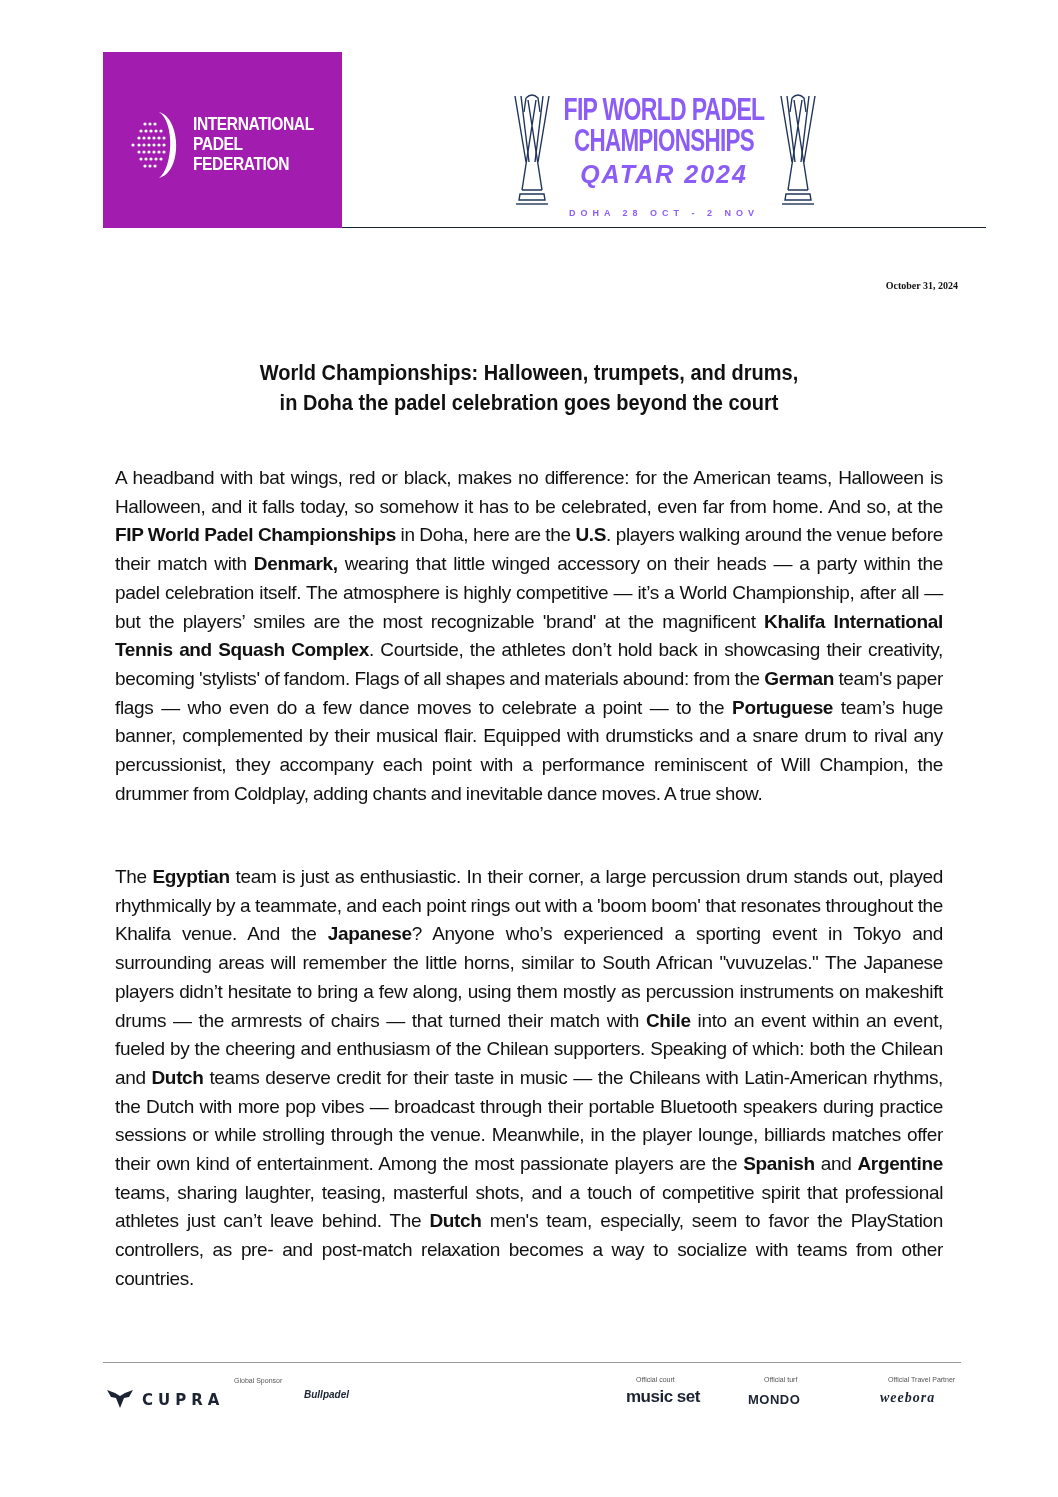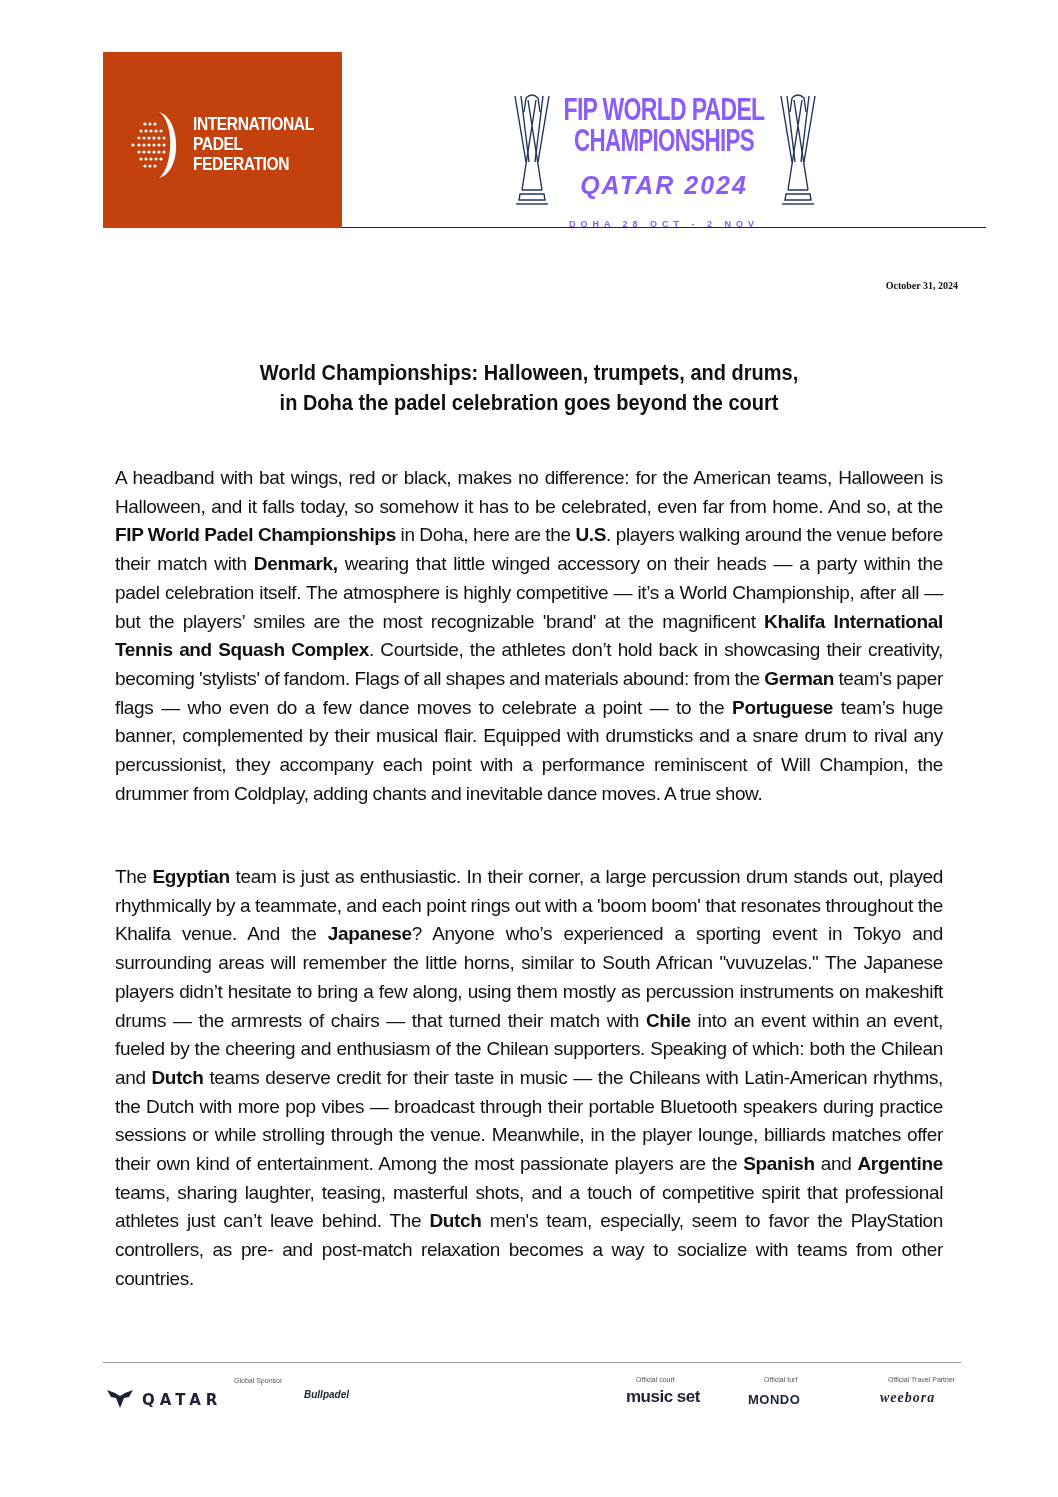--- a/index.html
+++ b/index.html
@@ -1,32 +1,32 @@
 <!DOCTYPE html>
 <html><head>
   <meta charset="utf-8">
   <style>
     html, body { margin: 0; padding: 0; background: #ffffff; }
     body { width: 1058px; height: 1497px; position: relative; overflow: hidden; font-family: "Liberation Sans", sans-serif; color: #111; }
 
-    .fip-box { position: absolute; left: 103px; top: 52px; width: 239px; height: 176px; background: #c2410c; }
+    .fip-box { position: absolute; left: 103px; top: 52px; width: 239px; height: 176px; background: #a21caf; }
     .fip-emblem { position: absolute; left: 26px; top: 58px; width: 56px; height: 70px; }
     .fip-text { position: absolute; left: 90px; top: 62px; color: #fff; font-family: "Liberation Sans", sans-serif; font-weight: 700; font-size: 19px; line-height: 20px; letter-spacing: -0.5px; transform: scaleX(0.82); transform-origin: left top; }
     .fip-text div { white-space: nowrap; }
 
     .header-rule { position: absolute; left: 342px; top: 227px; width: 644px; height: 1px; background: #1c2333; }
 
     .wpc { position: absolute; left: 510px; top: 92px; width: 300px; height: 120px; }
     .trophy { position: absolute; top: 0; width: 40px; height: 115px; }
     .trophy.left { left: 2px; }
     .trophy.right { left: 268px; }
     .wpc-title { position: absolute; left: 46px; top: 2px; width: 216px; text-align: center; color: #8b5cf6; font-weight: 700; font-family: "Liberation Sans", sans-serif; }
     .wpc-l1 { font-size: 32px; line-height: 31px; letter-spacing: -1px; transform: scaleX(0.72); transform-origin: center top; white-space: nowrap; margin-left: -40px; margin-right: -40px; }
     .wpc-l2 { font-size: 32px; line-height: 31px; letter-spacing: -1px; transform: scaleX(0.70); transform-origin: center top; white-space: nowrap; margin-left: -40px; margin-right: -40px; }
-    .wpc-l3 { font-size: 25px; line-height: 28px; font-style: italic; letter-spacing: 2px; white-space: nowrap; margin-top: 15px; }
+    .wpc-l3 { font-size: 25px; line-height: 28px; font-style: italic; letter-spacing: 2px; white-space: nowrap; margin-top: 4px; }
     .wpc-l4 { font-size: 9px; line-height: 12px; letter-spacing: 5px; white-space: nowrap; margin-top: 19px; }
 
     .date { position: absolute; right: 100px; top: 280px; font-family: "Liberation Serif", serif; font-weight: 700; font-size: 10px; }
 
     .headline { position: absolute; left: 100px; width: 858px; top: 358px; text-align: center; font-weight: 700; font-size: 21.5px; line-height: 30px; transform: scaleX(0.93); transform-origin: center top; }
 
     .body-text { position: absolute; left: 101px; width: 856px; font-size: 19px; line-height: 28.7px; text-align: justify; letter-spacing: -0.35px; word-spacing: -0.5px; }
     .p1 { top: 450px; }
     .p2 { top: 849px; }
     .body-text p { margin: 14px; }
@@ -139,17 +139,17 @@
 <div class="footer-rule"></div>
 
 <div class="sponsor-label" style="left:234px; top:1377px;">Global Sponsor</div>
 <div class="sponsor-label" style="left:636px; top:1376px;">Official court</div>
 <div class="sponsor-label" style="left:764px; top:1376px;">Official turf</div>
 <div class="sponsor-label" style="left:888px; top:1376px;">Official Travel Partner</div>
 
 <svg class="cupra-mark" viewBox="0 0 26 18">
   <path d="M0 0 L8 3 L13 6 L18 3 L26 0 L22 7 L17 8 L13 18 L9 8 L4 7 Z" fill="#1c2333"></path>
 </svg>
-<div class="sponsor-logo cupra-word">QATAR</div>
+<div class="sponsor-logo cupra-word">CUPRA</div>
 <div class="sponsor-logo bullpadel">Bullpadel</div>
 <div class="sponsor-logo mejorset">music set</div>
 <div class="sponsor-logo mondo">MONDO</div>
 <div class="sponsor-logo weebora">weebora</div>
 
 </body></html>

